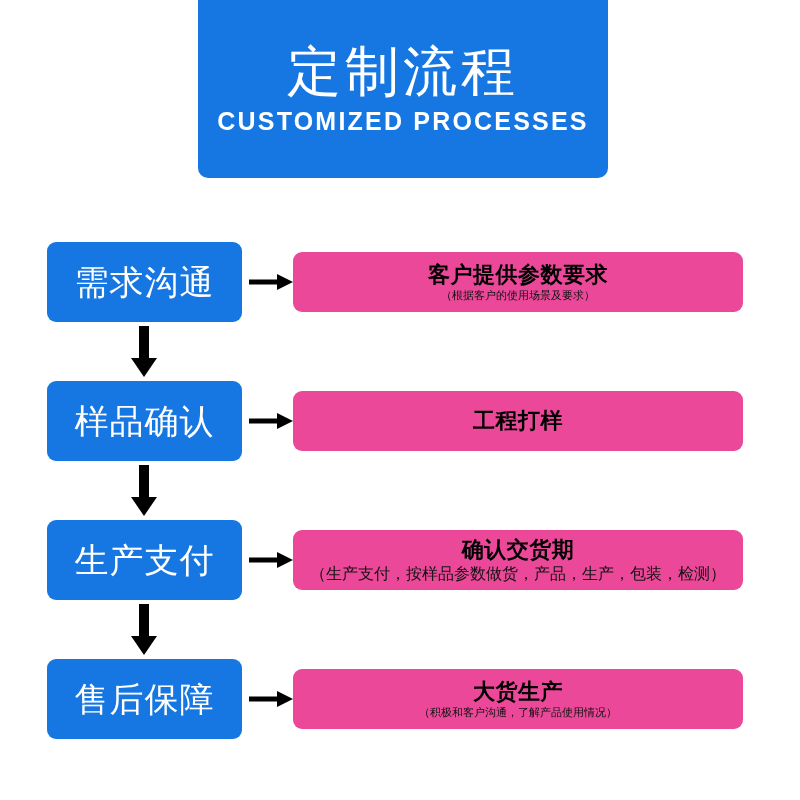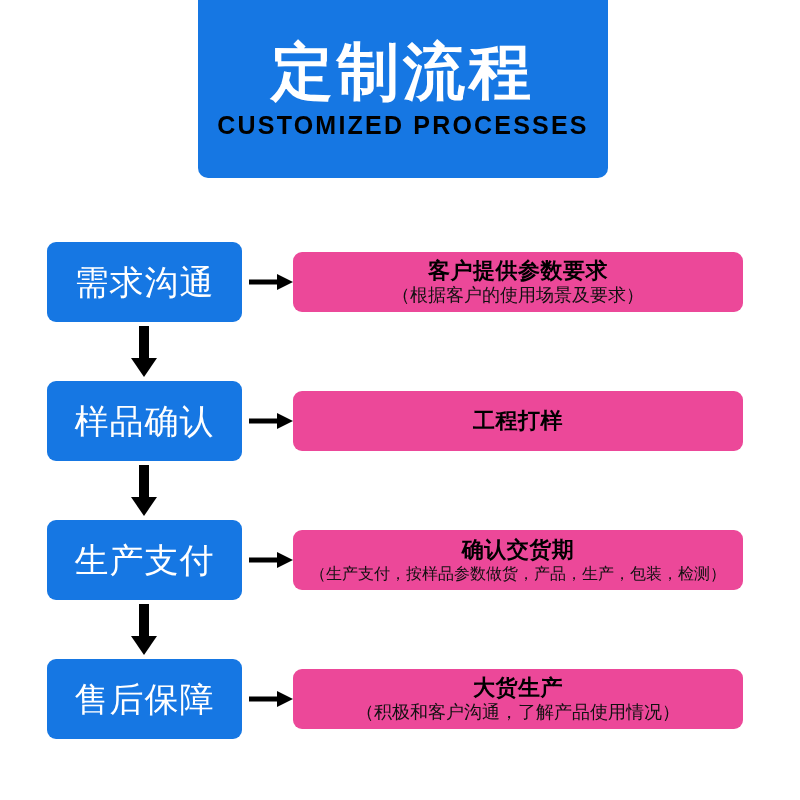--- a/index.html
+++ b/index.html
@@ -32,29 +32,29 @@
     border-radius: 0 0 10px 10px;
     display: flex;
     flex-direction: column;
     align-items: center;
     justify-content: center;
     box-sizing: border-box;
     padding-top: 14px;
   }
   .banner-title-cn {
     color: #ffffff;
-    font-size: 62px;
-    font-weight: 700;
+    font-size: 54px;
+    font-weight: 400;
     letter-spacing: 4px;
     line-height: 1.05;
     margin: 0 0 8px 0;
     white-space: nowrap;
   }
   .banner-title-en {
-    color: #000000;
+    color: #ffffff;
     font-size: 25px;
     font-weight: 700;
     letter-spacing: 2.2px;
     line-height: 1.1;
     margin: 0;
     white-space: nowrap;
   }
 
   
   .flow {
@@ -118,21 +118,21 @@
   .detail-title {
     color: #000000;
     font-size: 22px;
     font-weight: 700;
     line-height: 1.15;
     letter-spacing: 0.5px;
     white-space: nowrap;
   }
   .detail-sub {
     color: #111111;
-    font-size: 18px;
+    font-size: 11px;
     font-weight: 400;
     line-height: 1.2;
     white-space: nowrap;
     margin-top: 2px;
   }
   .detail-sub.small { font-size: 16px; }
 
   
   .v-arrow {
     position: absolute;

